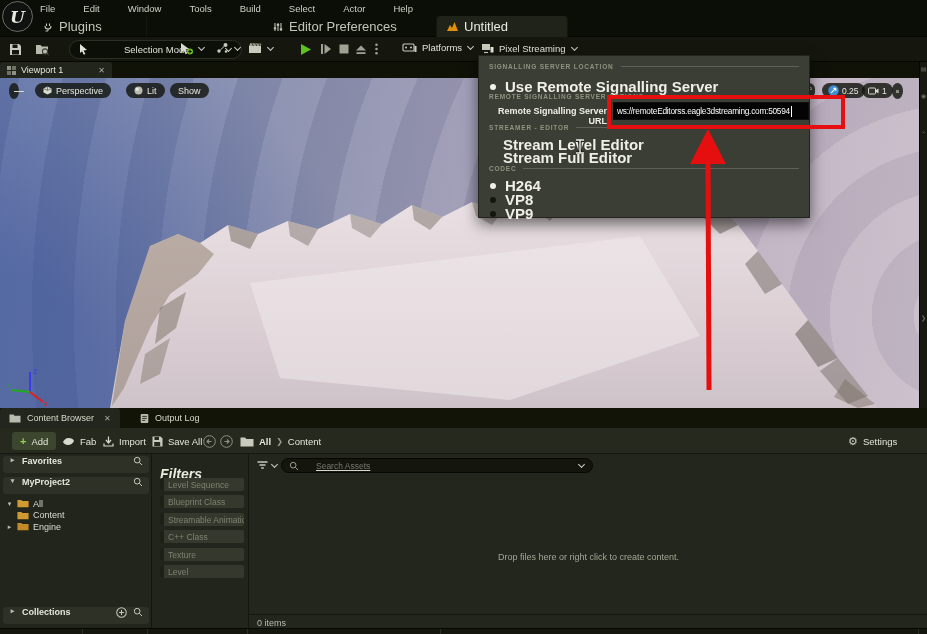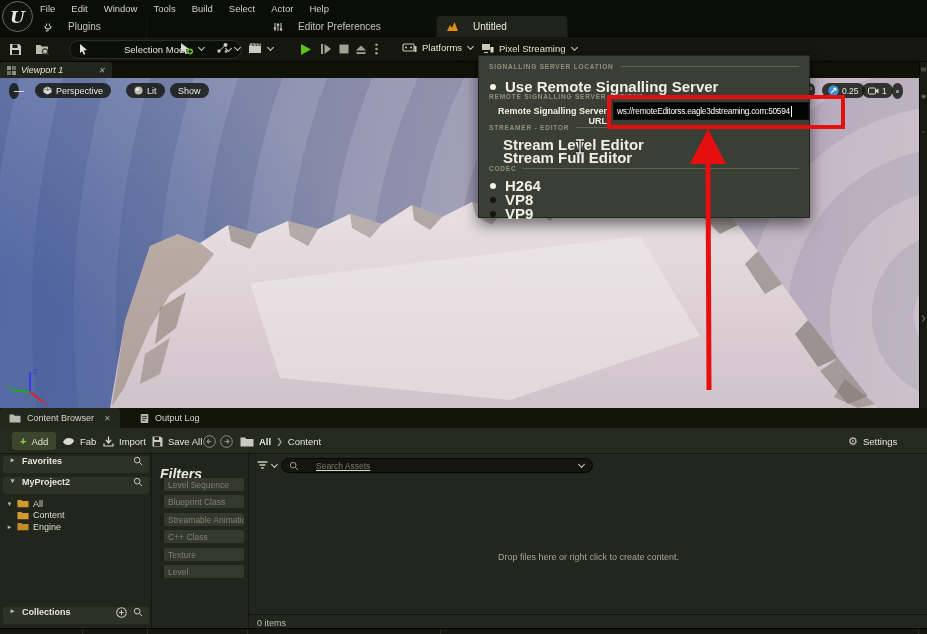--- a/index.html
+++ b/index.html
@@ -5,40 +5,40 @@
   * { margin:0; padding:0; box-sizing:border-box; }
   html,body { background:#000; }
   body { font-family:"Liberation Sans", sans-serif; }
   #root { position:relative; width:927px; height:634px; overflow:hidden; background:#0b0d07; color:#d6d8cc; }
   .abs { position:absolute; }
 
   
   .menubar { left:0; top:0; width:927px; height:16px; background:#0b0d07; }
   .ue-logo { left:2px; top:1px; width:31px; height:31px; border-radius:50%; background:#101210; border:1.5px solid #6a6d66; z-index:30;
              display:flex; align-items:center; justify-content:center; color:#e8e8e2; font-family:"DejaVu Serif", serif; font-style:italic; font-weight:bold; font-size:17px; }
-  .menu-items { left:40px; top:0; height:16px; display:flex; align-items:center; gap:16px; font-size:9.5px; color:#cfd1c5; }
+  .menu-items { left:40px; top:0; height:16px; display:flex; align-items:center; gap:28px; font-size:9.5px; color:#cfd1c5; }
   .menu-items > div { cursor:default; }
 
   
   .tabstrip { left:0; top:16px; width:927px; height:21px; background:#0b0d07; border-bottom:1px solid #050603; }
-  .tab { position:absolute; top:0; height:21px; display:flex; align-items:center; gap:15px; padding:0 10px; font-size:10px; color:#c3c5b9; border-right:1px solid #131510; }
+  .tab { position:absolute; top:0; height:21px; display:flex; align-items:center; gap:6px; padding:0 10px; font-size:13px; color:#c3c5b9; border-right:1px solid #131510; }
   .tab.active { background:#20231a; color:#e8eadf; border-radius:4px 4px 0 0; }
 
   
   .toolbar { left:0; top:37px; width:927px; height:25px; background:#15170e; border-bottom:1px solid #060704; }
   .tico { position:absolute; top:4px; width:17px; height:17px; display:flex; align-items:center; justify-content:center; }
   .pill-btn { position:absolute; display:flex; align-items:center; gap:5px; font-size:9.5px; color:#e2e4d8; }
   .selmode { left:69px; top:3px; height:19px; padding:0 9px; background:#0c0e08; border:1px solid #2c2f24; border-radius:10px;gap:36px; }
   .chev { width:7px; height:7px; position:relative; }
   .chev::after { content:""; position:absolute; left:1px; top:0px; width:4px; height:4px; border-right:1.4px solid #cfd1c5; border-bottom:1.4px solid #cfd1c5; transform:rotate(45deg); }
   .playbtn { position:absolute; top:4px; width:16px; height:16px; display:flex; align-items:center; justify-content:center; }
 
   
   .viewport { left:0; top:62px; width:919px; height:346px; }
-  .vp-tabbar { left:0; top:0; width:919px; height:16px; background:#101208;font-style:italic; }
+  .vp-tabbar { left:0; top:0; width:919px; height:16px; background:#101208; }
   .vp-tab { position:absolute; left:0; top:0; height:16px; width:112px; background:#22251c; display:flex; align-items:center; gap:5px; padding:0 7px; font-size:9px; color:#e4e6da; border-radius:3px 3px 0 0; }
   .vp-canvas { left:0; top:16px; width:919px; height:330px; overflow:hidden;
       background:
         radial-gradient(circle at -4% 100%, rgba(55,80,150,0.55) 0 14%, rgba(55,80,150,0) 42%),
         repeating-radial-gradient(circle at 104% 72%, rgba(255,244,250,0.07) 0 42px, rgba(20,25,60,0.05) 42px 84px),
         linear-gradient(98deg, #6d7ead 0%, #8b90ae 34%, #a59fb6 58%, #bfb2c2 82%, #c8bdc8 100%);
   }
   .vp-pill { position:absolute; top:5px; height:15px; display:flex; align-items:center; gap:4px; padding:0 8px; background:rgba(20,22,16,0.82); border-radius:8px; font-size:9px; color:#e6e8dc; }
   .vp-rpill { position:absolute; top:5px; height:15px; display:flex; align-items:center; gap:3px; padding:0 6px; background:rgba(20,22,16,0.82); border-radius:8px; font-size:8.5px; color:#e6e8dc; }
   .hamb { width:10px; height:8px; border-top:1.5px solid #d8dacd; border-bottom:1.5px solid #d8dacd; position:relative; }

